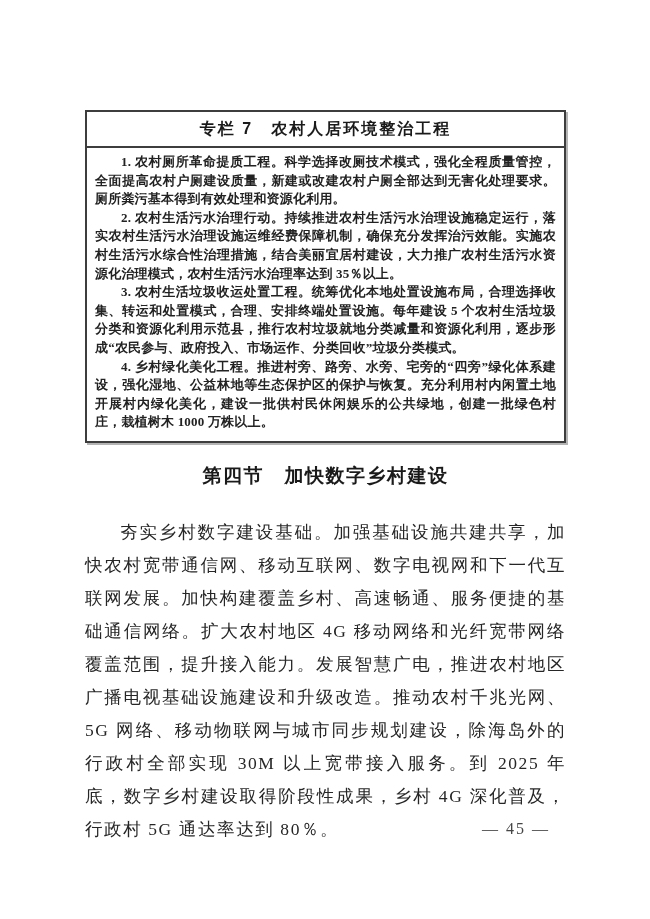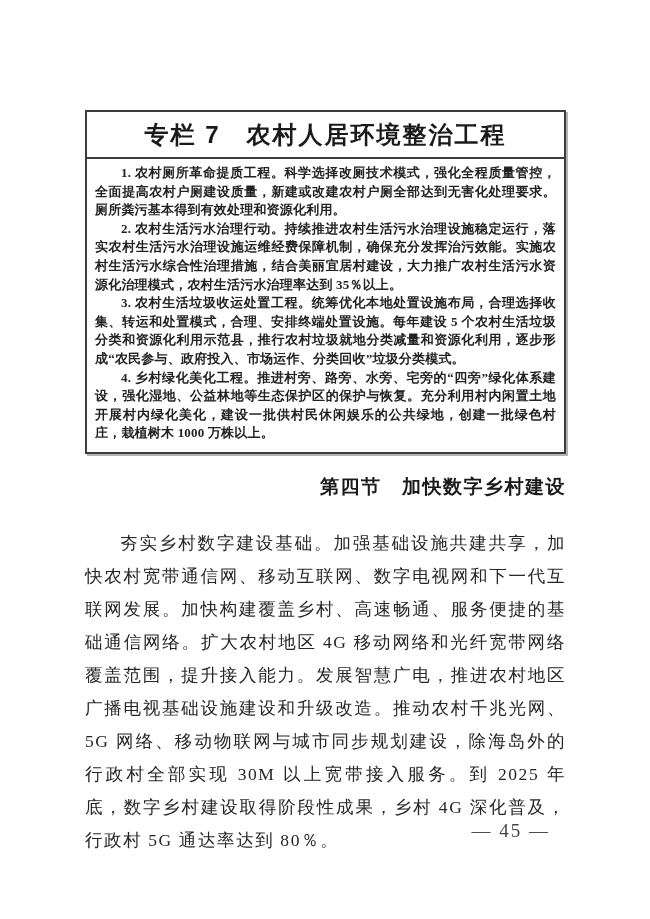--- a/index.html
+++ b/index.html
@@ -26,21 +26,21 @@
     width: 481px;
     border: 2px solid #3d3d3d;
     box-shadow: 2px 2px 0 rgba(105,105,105,0.5);
     background: #ffffff;
   }
   .box-title {
     margin: 0;
     padding: 7px 4px 6px 4px;
     text-align: center;
     font-family: "Liberation Sans", "DejaVu Sans", sans-serif;
-    font-size: 24px;
+    font-size: 16px;
     font-weight: 700;
     letter-spacing: 2px;
     border-bottom: 2px solid #3d3d3d;
     color: #1a1a1a;
   }
   .box-body {
     padding: 5px 8px 9px 8px;
     font-family: "Liberation Serif", "DejaVu Serif", serif;
     font-size: 13px;
     font-weight: 600;
@@ -48,21 +48,21 @@
     letter-spacing: 0.2px;
     text-align: justify;
     color: #222222;
   }
   .box-para {
     margin: 0;
     text-indent: 2em;
   }
   .section-heading {
     margin: 20px 0 0 0;
-    text-align: right;
+    text-align: center;
     font-family: "Liberation Sans", "DejaVu Sans", sans-serif;
     font-size: 19px;
     font-weight: 700;
     letter-spacing: 1.5px;
     color: #1a1a1a;
   }
   .body-para {
     margin: 27px 0 0 0;
     font-family: "Liberation Serif", "DejaVu Serif", serif;
     font-size: 17.5px;
@@ -71,21 +71,21 @@
     letter-spacing: 1.6px;
     text-align: justify;
     text-indent: 2em;
     color: #262626;
   }
   .page-number {
     position: absolute;
     top: 820px;
     right: 100px;
     font-family: "Liberation Serif", "DejaVu Serif", serif;
-    font-size: 19px;
+    font-size: 16px;
     letter-spacing: 2px;
     color: #454545;
     white-space: nowrap;
   }
 </style>
 </head>
 <body>
 
 <div class="page">
   <div class="content">

